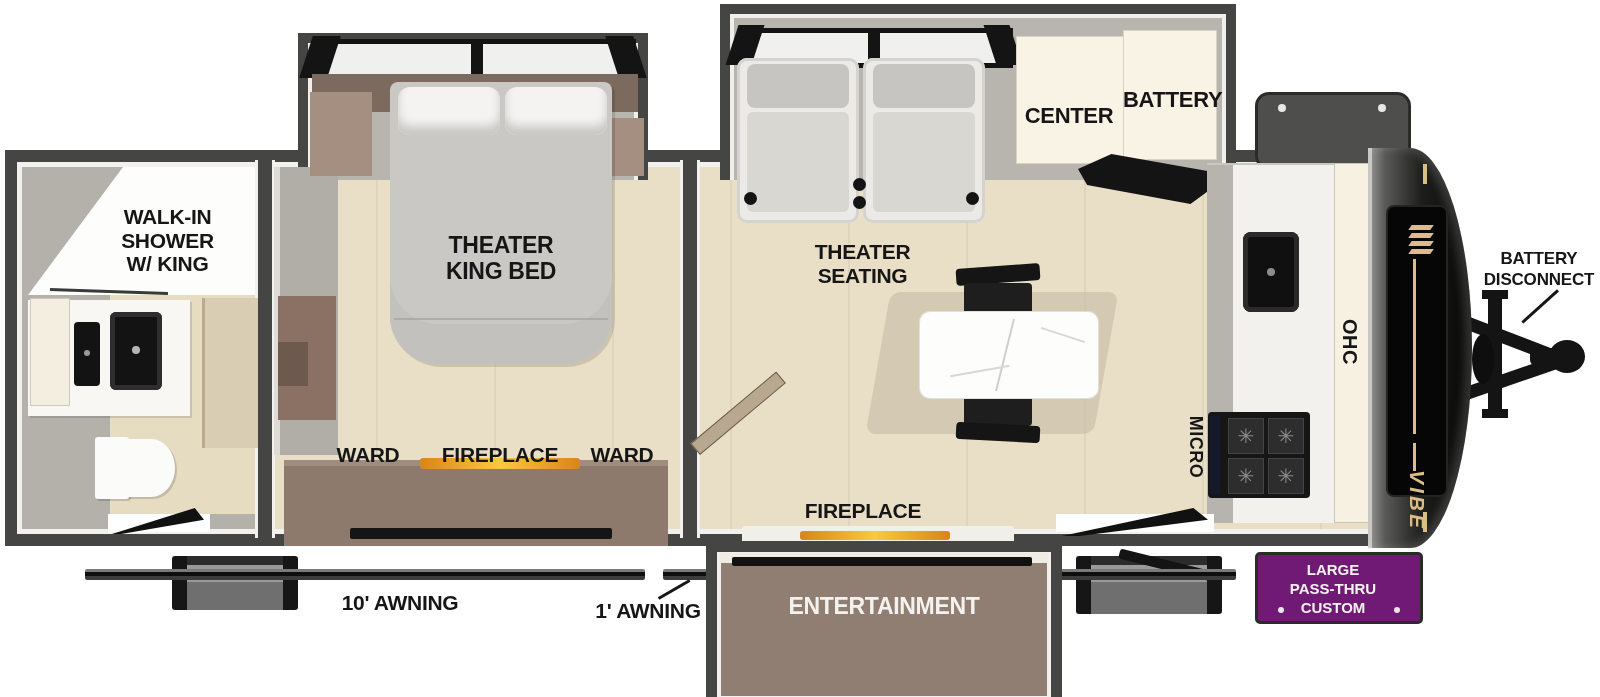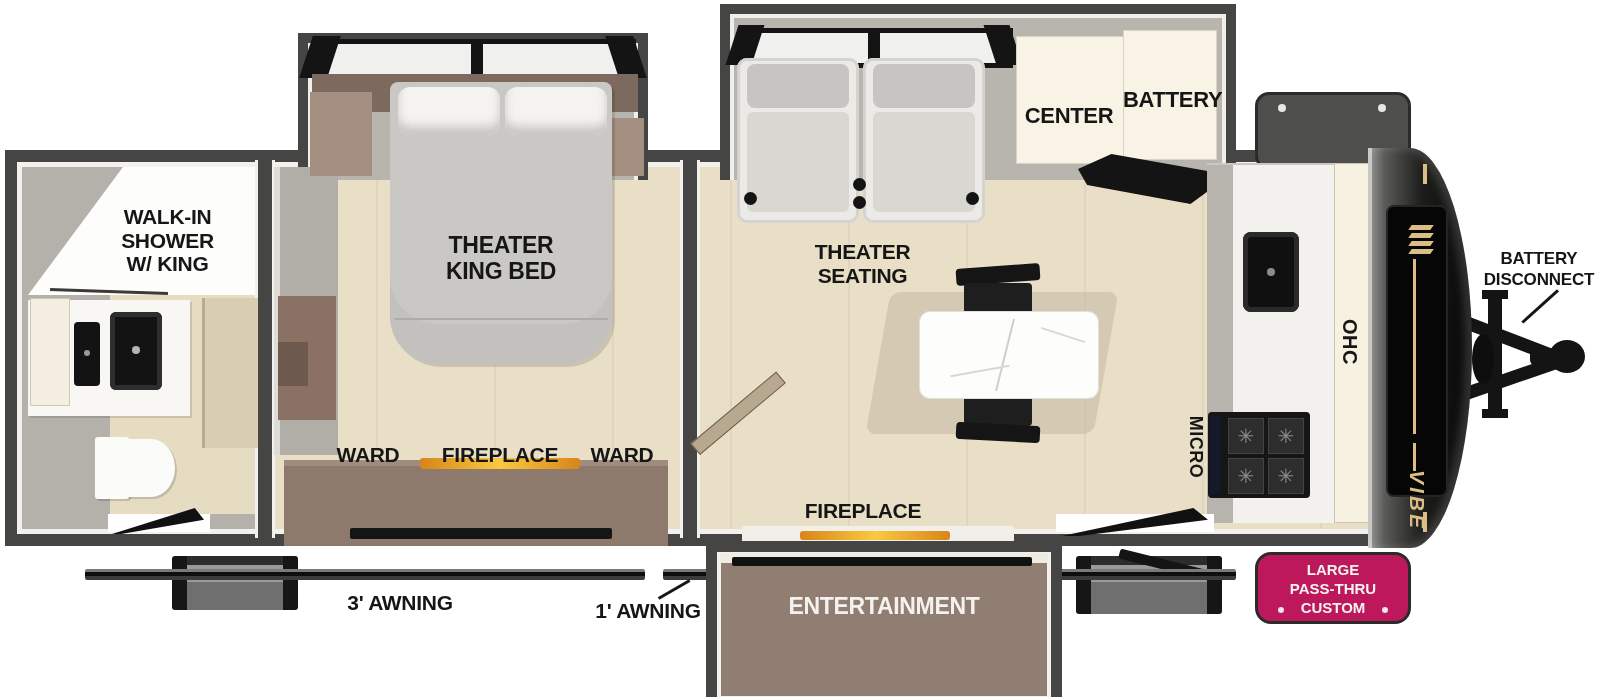--- a/index.html
+++ b/index.html
@@ -36,21 +36,21 @@
 
 <div id="scene">
 
   <div class="step" style="left:172px;top:556px;width:96px;height:54px;"></div>
   <div class="step" style="left:1076px;top:556px;width:116px;height:58px;"></div>
   <div class="abs" style="left:1118px;top:560px;width:96px;height:10px;background:#141414;transform:rotate(14deg);border-radius:3px;"></div>
 
   <div class="bar" style="left:85px;top:569px;width:560px;"></div>
   <div class="bar" style="left:663px;top:569px;width:573px;"></div>
 
-  <div class="lbl" style="left:310px;top:592px;width:180px;font-size:21px;">3' AWNING</div>
+  <div class="lbl" style="left:310px;top:592px;width:180px;font-size:21px;">10' AWNING</div>
   <div class="lbl" style="left:568px;top:600px;width:160px;font-size:21px;">1' AWNING</div>
   <div class="abs" style="left:656px;top:588px;width:36px;height:2.5px;background:#161616;transform:rotate(-30deg);"></div>
 
   <div class="shell" style="left:5px;top:150px;width:1380px;height:396px;">
     <div class="shell-inner plank" style="left:12px;top:12px;right:12px;bottom:12px;"></div>
   </div>
 
   <div class="abs" style="left:1255px;top:92px;width:150px;height:72px;background:#4e4e4c;border:3px solid #2b2b29;border-radius:14px;">
     <div class="abs" style="left:20px;top:9px;width:8px;height:8px;border-radius:50%;background:#e8e8e6;"></div>
     <div class="abs" style="left:120px;top:9px;width:8px;height:8px;border-radius:50%;background:#e8e8e6;"></div>
@@ -191,21 +191,21 @@
 
   <div class="shell" style="left:706px;top:541px;width:356px;height:170px;">
     <div class="shell-inner" style="left:11px;top:11px;right:11px;bottom:11px;background:#917e72;border-width:4px;"></div>
     <div class="abs" style="left:14px;top:12px;width:328px;height:10px;background:#efece4;"></div>
     <div class="abs" style="left:26px;top:16px;width:300px;height:9px;background:#111;border-radius:2px;"></div>
     <div class="lbl wlbl" style="left:50px;top:52px;width:256px;font-size:23px;line-height:1.2;">
       <span>ENTERTAINMENT</span>
     </div>
   </div>
 
-  <div class="abs" style="left:1255px;top:552px;width:150px;height:66px;background:#be185d;border:3px solid #2b2b29;border-radius:16px;">
+  <div class="abs" style="left:1255px;top:552px;width:150px;height:66px;background:#701a75;border:3px solid #2b2b29;border-radius:5px;padding-left:12px;">
     <div class="lbl wlbl" style="left:0;top:6px;width:150px;font-size:15px;line-height:1.25;letter-spacing:0;">
       <span>LARGE</span>
       <span>PASS-THRU</span>
       <span>CUSTOM</span>
     </div>
     <div class="abs" style="left:20px;bottom:8px;width:6px;height:6px;border-radius:50%;background:#e8e8e6;"></div>
     <div class="abs" style="right:20px;bottom:8px;width:6px;height:6px;border-radius:50%;background:#e8e8e6;"></div>
   </div>
 
   <div class="abs" style="left:1440px;top:306px;width:128px;height:13px;background:#141414;transform:rotate(21deg);transform-origin:left center;border-radius:3px;"></div>

